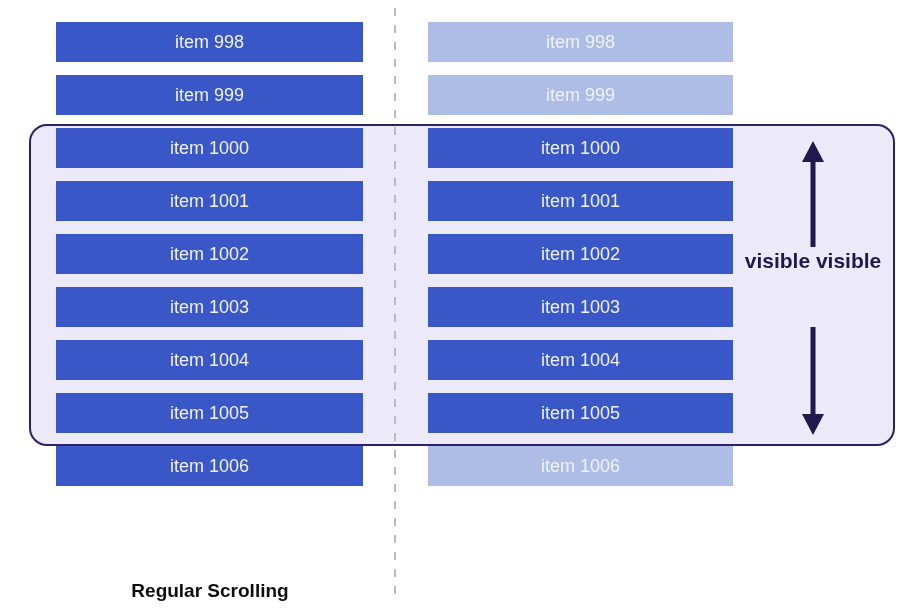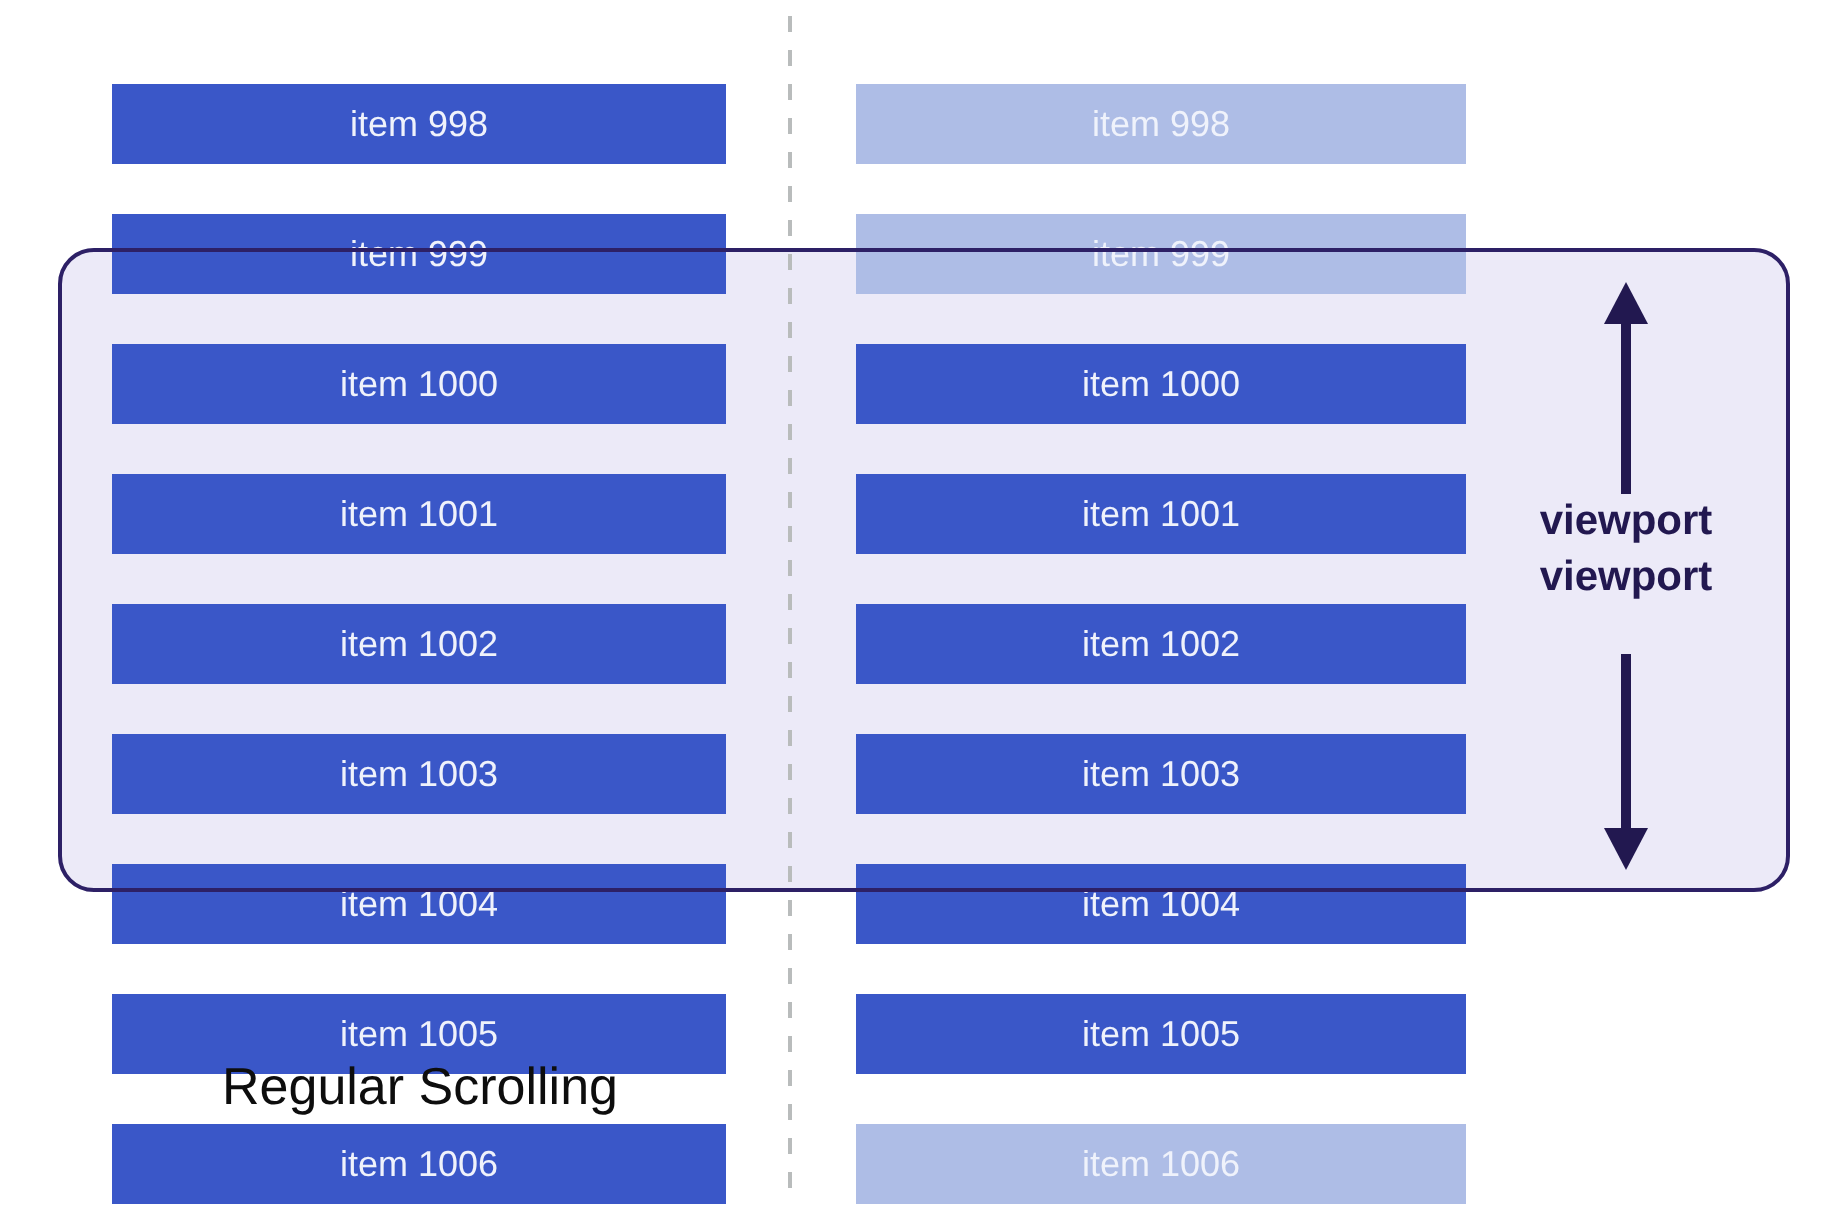--- a/index.html
+++ b/index.html
@@ -39,23 +39,22 @@
     left: 0; top: 0;
     width: 917px; height: 609px;
     z-index: 2;
   }
 
   .column {
     position: absolute;
     top: 22px;
     display: flex;
     flex-direction: column;
-    gap: 25px;
+    gap: 13px;
     z-index: 3;
-    margin-top: 20px;
   }
   .column.left  { left: 56px;  width: 307px; }
   .column.right { left: 428px; width: 305px; }
 
   .bar {
     height: 40px;
     line-height: 40px;
     text-align: center;
     font-size: 18px;
     color: var(--item-text, #EFF2FB);
@@ -78,25 +77,25 @@
     text-align: center;
     font-size: 21px;
     font-weight: bold;
     line-height: 28px;
     color: var(--arrow, #221850);
     z-index: 6;
   }
 
   .col-label {
     position: absolute;
-    top: 528px;
+    top: 580px;
     width: 300px;
     text-align: center;
-    font-size: 26px;
-    font-weight: normal;
+    font-size: 19px;
+    font-weight: bold;
     color: var(--label-text, #0D0D0D);
     z-index: 3;
   }
   .col-label.left  { left: 60px; }
   .col-label.right { left: 430px; }
 </style>
 </head>
 <body>
 
 <div class="stage">
@@ -135,17 +134,17 @@
 
   <svg class="arrow-svg" viewBox="0 0 48 300">
     <g style="fill: var(--arrow, #221850); stroke: var(--arrow, #221850);">
       <polygon points="24,3 13,24 35,24" stroke="none"></polygon>
       <line x1="24" y1="20" x2="24" y2="109" style="stroke-width: 5;"></line>
       <line x1="24" y1="189" x2="24" y2="278" style="stroke-width: 5;"></line>
       <polygon points="24,297 13,276 35,276" stroke="none"></polygon>
     </g>
   </svg>
 
-  <div class="viewport-label">viewport viewport</div>
+  <div class="viewport-label">visible visible</div>
 
   <div class="col-label left">Regular Scrolling</div>
 
 </div>
 
 </body></html>

